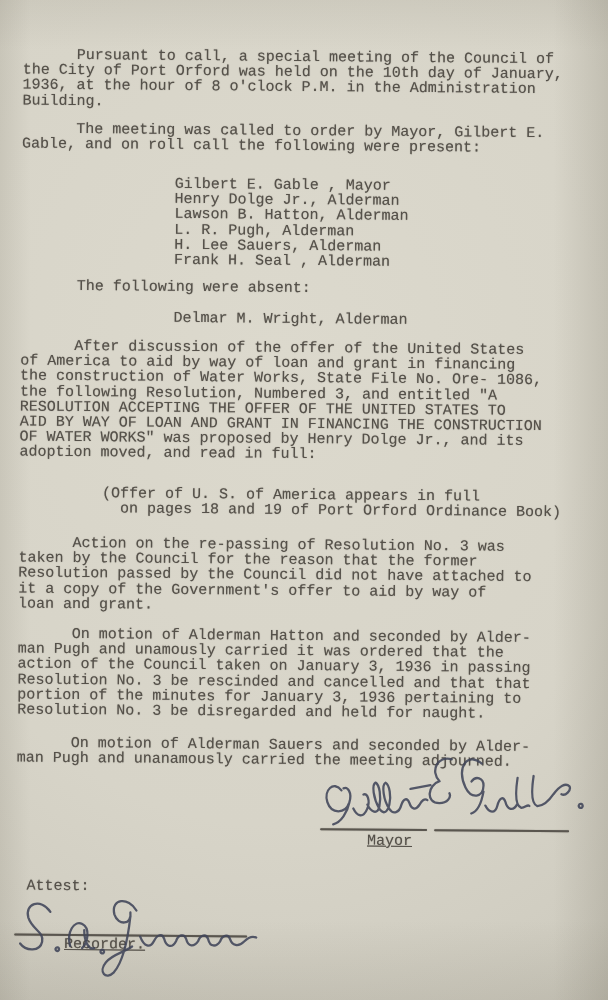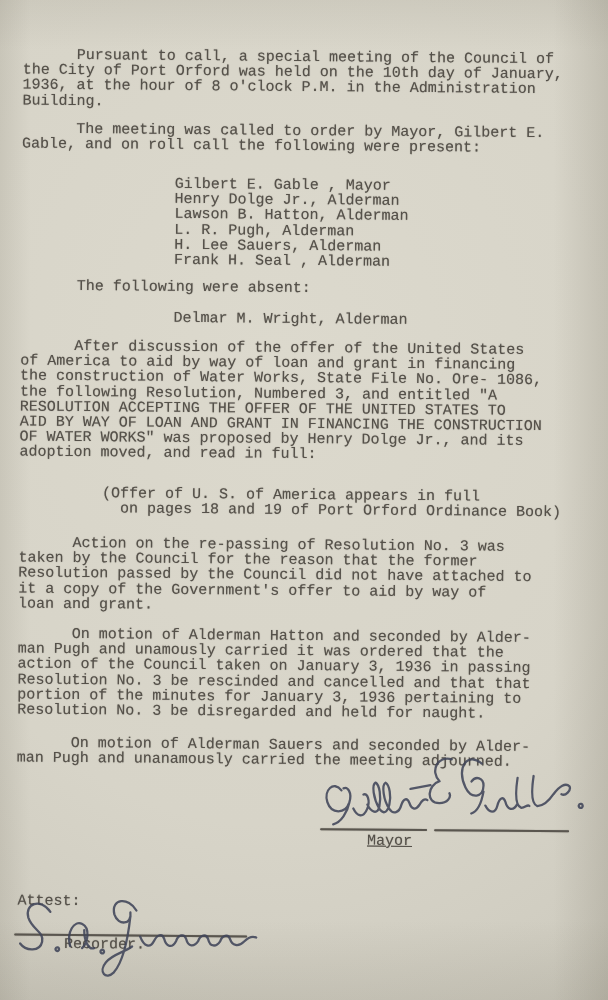--- a/index.html
+++ b/index.html
@@ -30,22 +30,22 @@
   .b-p2{left:19px;top:124px;}
   .b-present{left:172px;top:178px;}
   .b-absent-intro{left:75px;top:281px;}
   .b-absent{left:172px;top:312px;}
   .b-p3{left:19px;top:341px;}
   .b-offer{left:102px;top:488px;}
   .b-p4{left:19px;top:538px;}
   .b-p5{left:19px;top:629px;}
   .b-p6{left:19px;top:738px;}
   .b-mayor-label{left:370px;top:833px;text-decoration:underline;}
-  .b-attest{left:21px;top:881px;margin-top:15px;}
-  .b-recorder-label{left:68px;top:939px;}
+  .b-attest{left:30px;top:881px;}
+  .b-recorder-label{left:68px;top:939px;text-decoration:underline;}
   .sig-underline{
     position:absolute;height:2px;background:#5a564f;border-radius:1px;
     box-shadow:0 0 1px rgba(72,68,61,0.5);
   }
   .u-mayor-1{left:323px;top:828px;width:107px;}
   .u-mayor-2{left:437px;top:828px;width:135px;}
   .u-recorder{left:18px;top:936px;width:233px;}
   .sig-svg{position:absolute;overflow:visible;}
   .svg-mayor{left:320px;top:746px;width:272px;height:95px;}
   .svg-recorder{left:10px;top:890px;width:255px;height:100px;}

